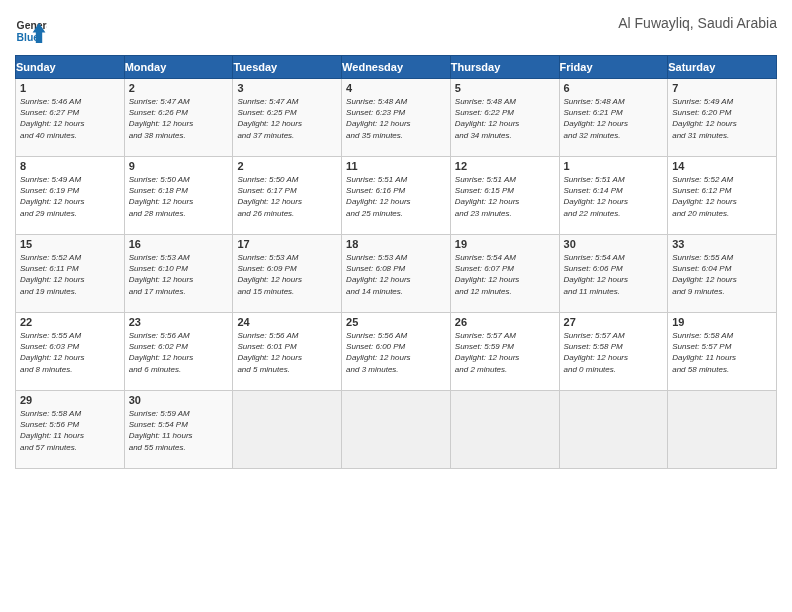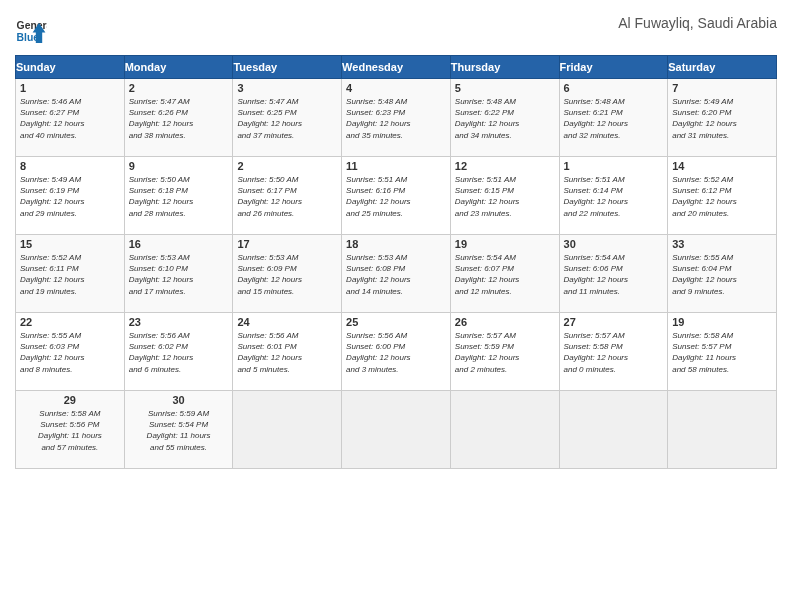--- a/index.html
+++ b/index.html
@@ -83,21 +83,20 @@
       font-size: 8px;
       line-height: 1.4;
       color: #333;
       font-style: italic;
     }
     td.empty {
       background: #f0f0f0 !important;
     }
     .last-row td {
       height: 65px;
-      text-align: center;
     }
   </style>
 </head>
 <body>
 
 <div class="page">
   <div class="header">
     <div class="logo">
       <svg class="logo-icon" viewBox="0 0 40 40">
         <text x="2" y="18" font-size="13" font-weight="bold" fill="#333" font-family="Arial">General</text>

